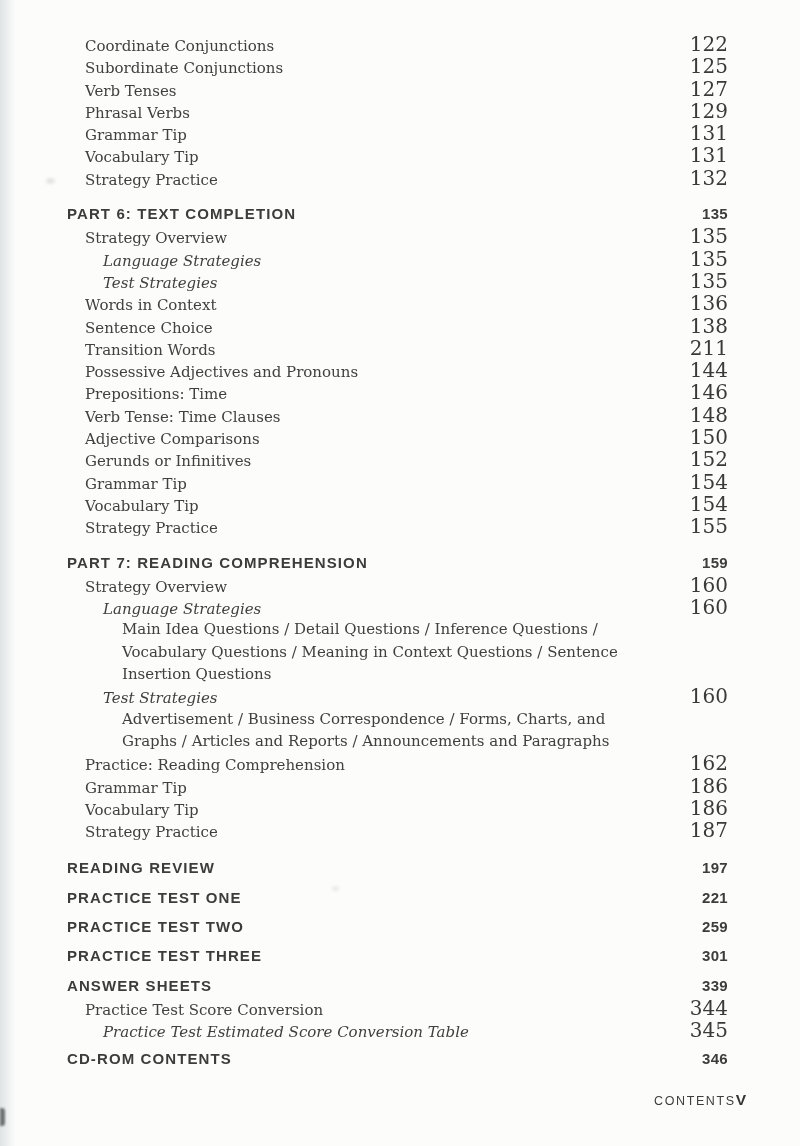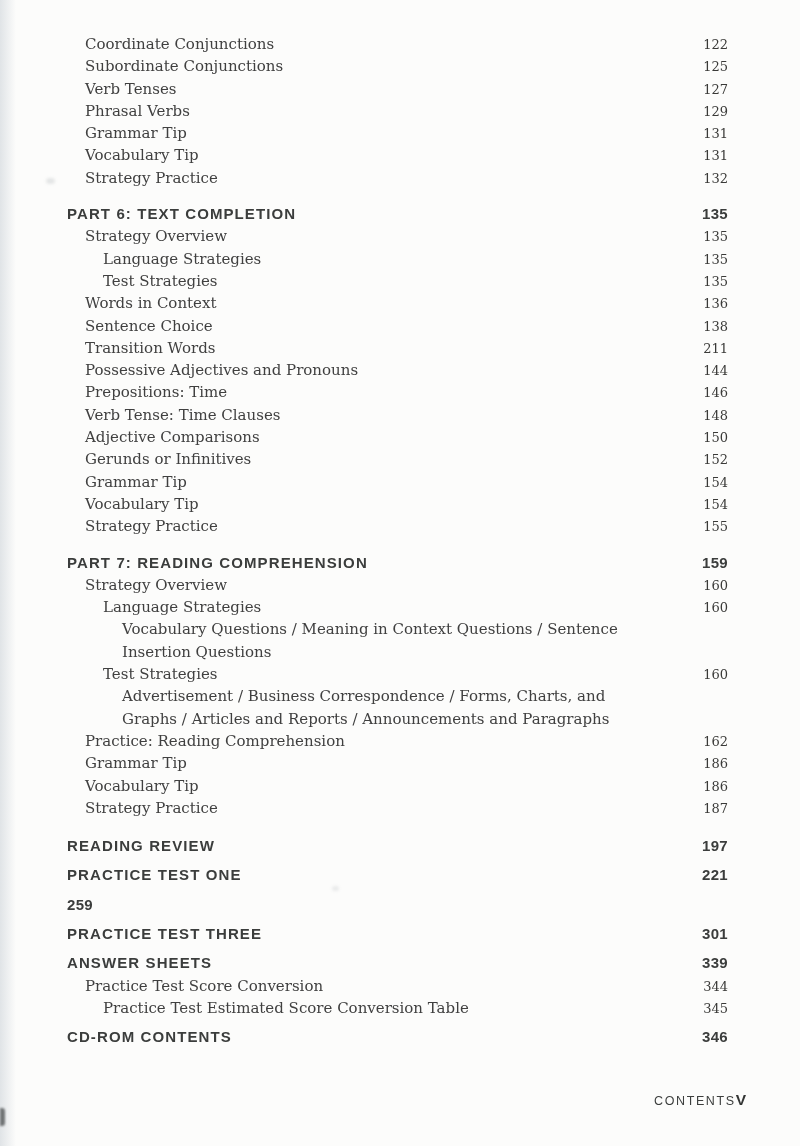--- a/index.html
+++ b/index.html
@@ -43,25 +43,25 @@
 
   .toc-row {
     display: flex; justify-content: space-between; align-items: baseline;
     line-height: 22.3px; height: 22.3px;
   }
   .toc-label {
     font-size: 15px; color: #404040;
     white-space: nowrap;
   }
   .toc-page {
-    font-size: 13px; color: #3a3a38;
+    font-size: 20px; color: #3a3a38;
     white-space: nowrap;
   }
   .lvl1 .toc-label { padding-left: 18px; }
-  .lvl2 .toc-label { padding-left: 36px; }
+  .lvl2 .toc-label { padding-left: 36px; font-style: italic; }
   .lvl3 .toc-label { padding-left: 55px; }
 
   .heading-row .toc-label, .heading-row .toc-page {
     font-family: "Liberation Sans", sans-serif;
     font-weight: bold; font-size: 15px; color: #3b3d3c;
     letter-spacing: 1.1px; padding-left: 0;
   }
   .heading-row .toc-page { letter-spacing: 0.3px; }
 
   .footer {
@@ -185,20 +185,23 @@
       </div>
       <div class="toc-row lvl1">
         <span class="toc-label">Strategy Overview</span>
         <span class="toc-page">160</span>
       </div>
       <div class="toc-row lvl2">
         <span class="toc-label">Language Strategies</span>
         <span class="toc-page">160</span>
       </div>
       <div class="toc-row lvl3">
+        <span class="toc-label">Main Idea Questions / Detail Questions / Inference Questions /</span>
+      </div>
+      <div class="toc-row lvl3">
         <span class="toc-label">Vocabulary Questions / Meaning in Context Questions / Sentence</span>
       </div>
       <div class="toc-row lvl3">
         <span class="toc-label">Insertion Questions</span>
       </div>
       <div class="toc-row lvl2">
         <span class="toc-label">Test Strategies</span>
         <span class="toc-page">160</span>
       </div>
       <div class="toc-row lvl3">
@@ -231,20 +234,21 @@
       </div>
     </div>
     <div class="toc-section sec-practice-test-one">
       <div class="toc-row heading-row">
         <span class="toc-label">PRACTICE TEST ONE</span>
         <span class="toc-page">221</span>
       </div>
     </div>
     <div class="toc-section sec-practice-test-two">
       <div class="toc-row heading-row">
+        <span class="toc-label">PRACTICE TEST TWO</span>
         <span class="toc-page">259</span>
       </div>
     </div>
     <div class="toc-section sec-practice-test-three">
       <div class="toc-row heading-row">
         <span class="toc-label">PRACTICE TEST THREE</span>
         <span class="toc-page">301</span>
       </div>
     </div>
     <div class="toc-section sec-answer-sheets">

